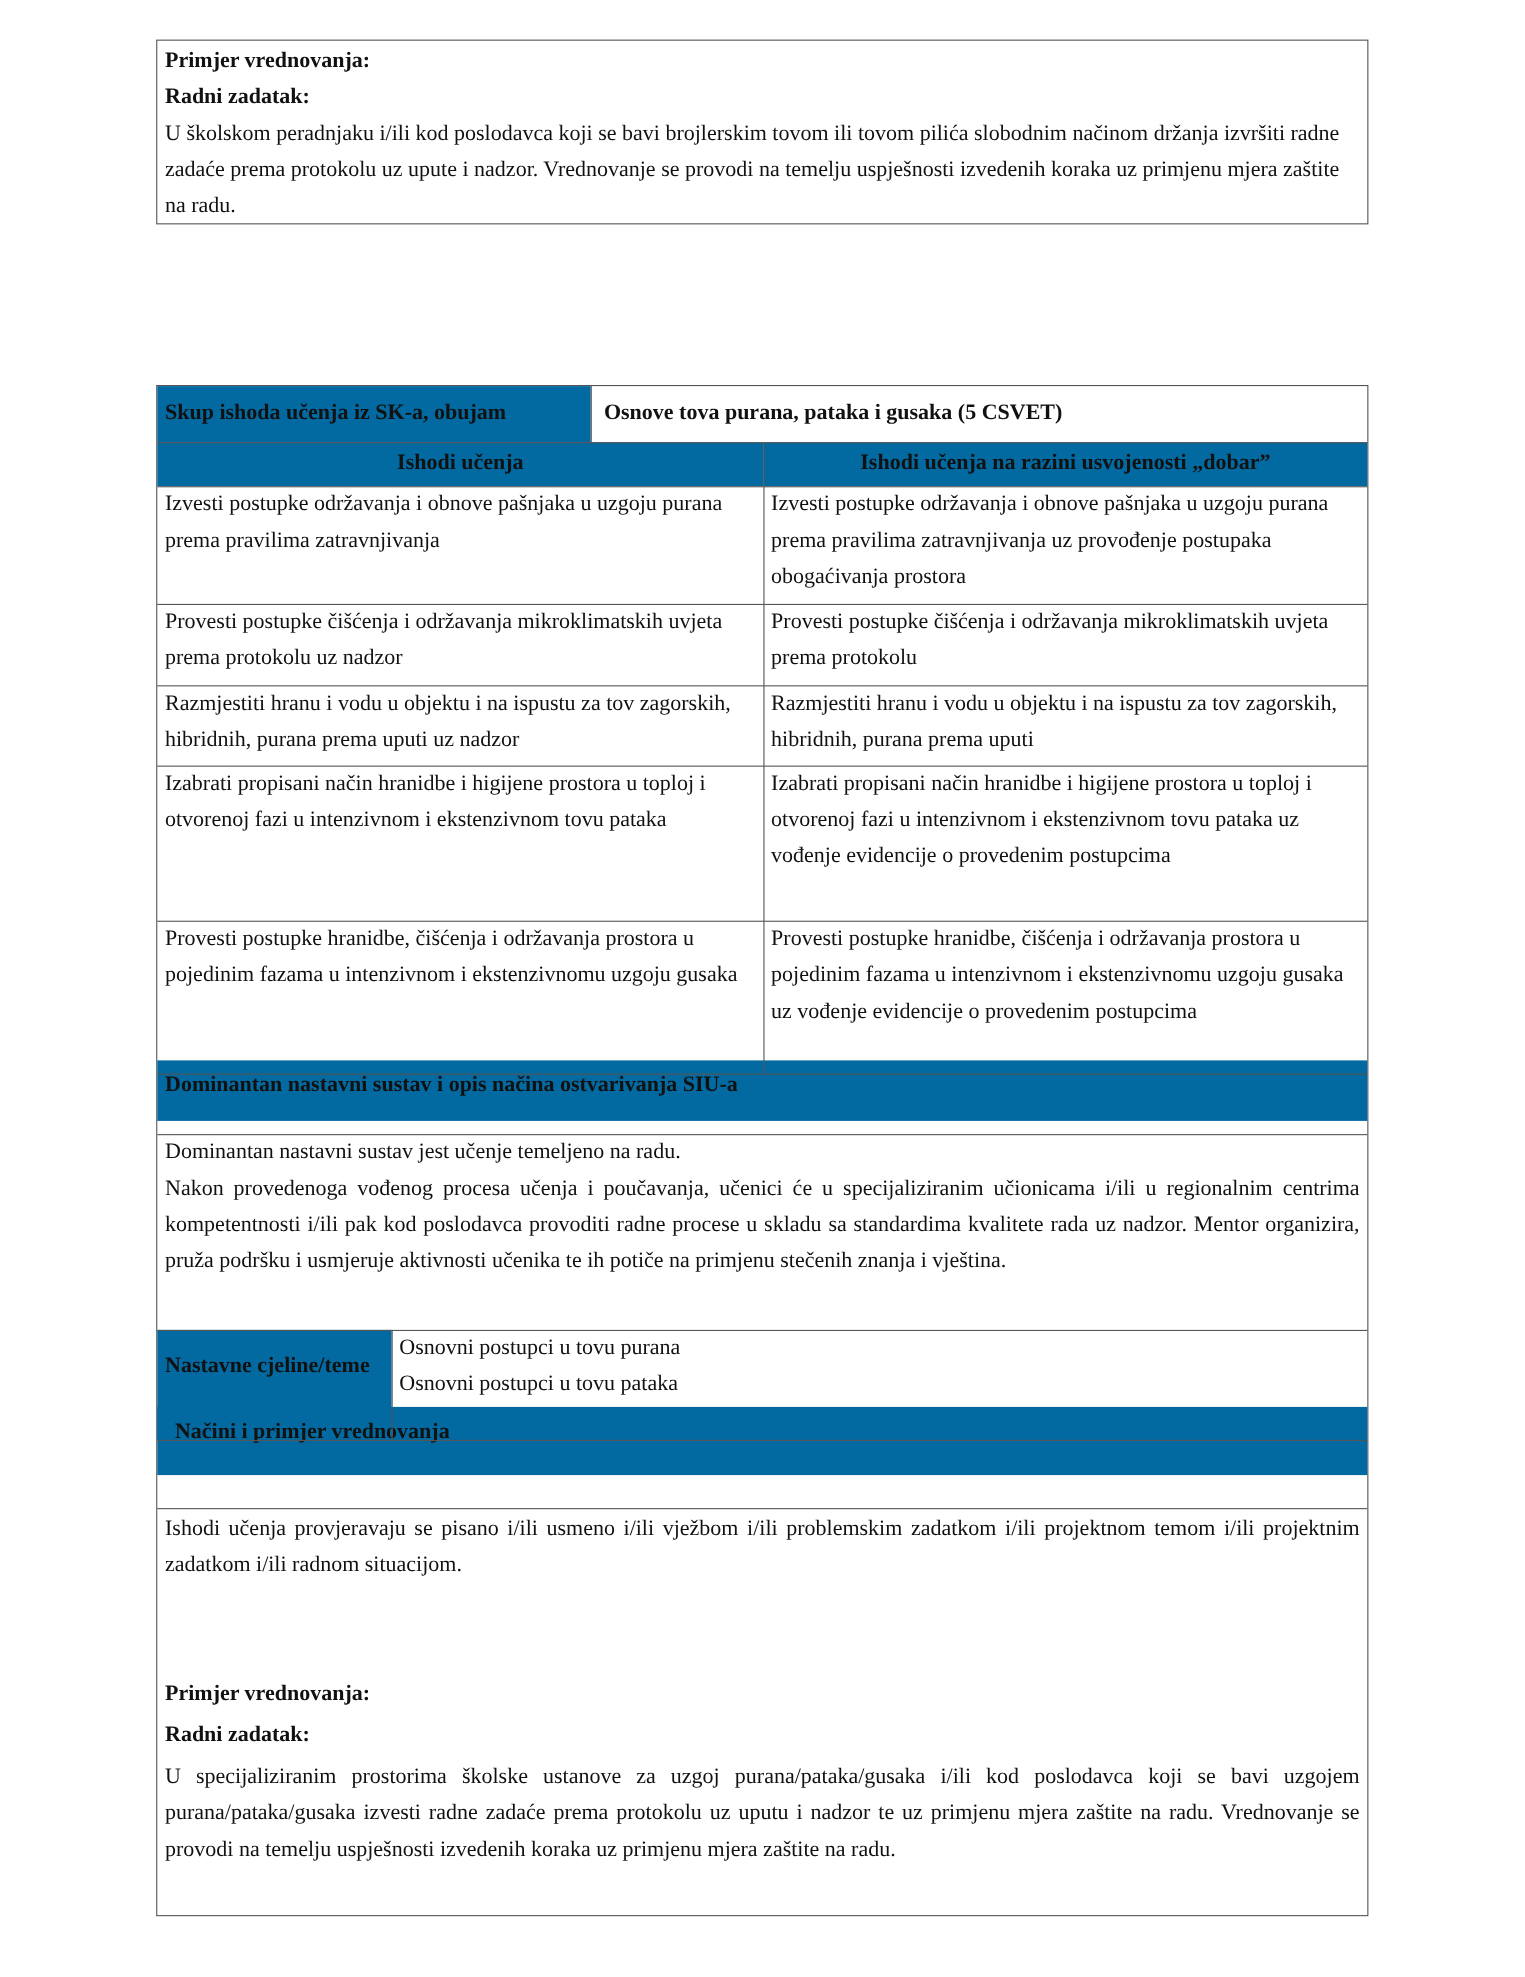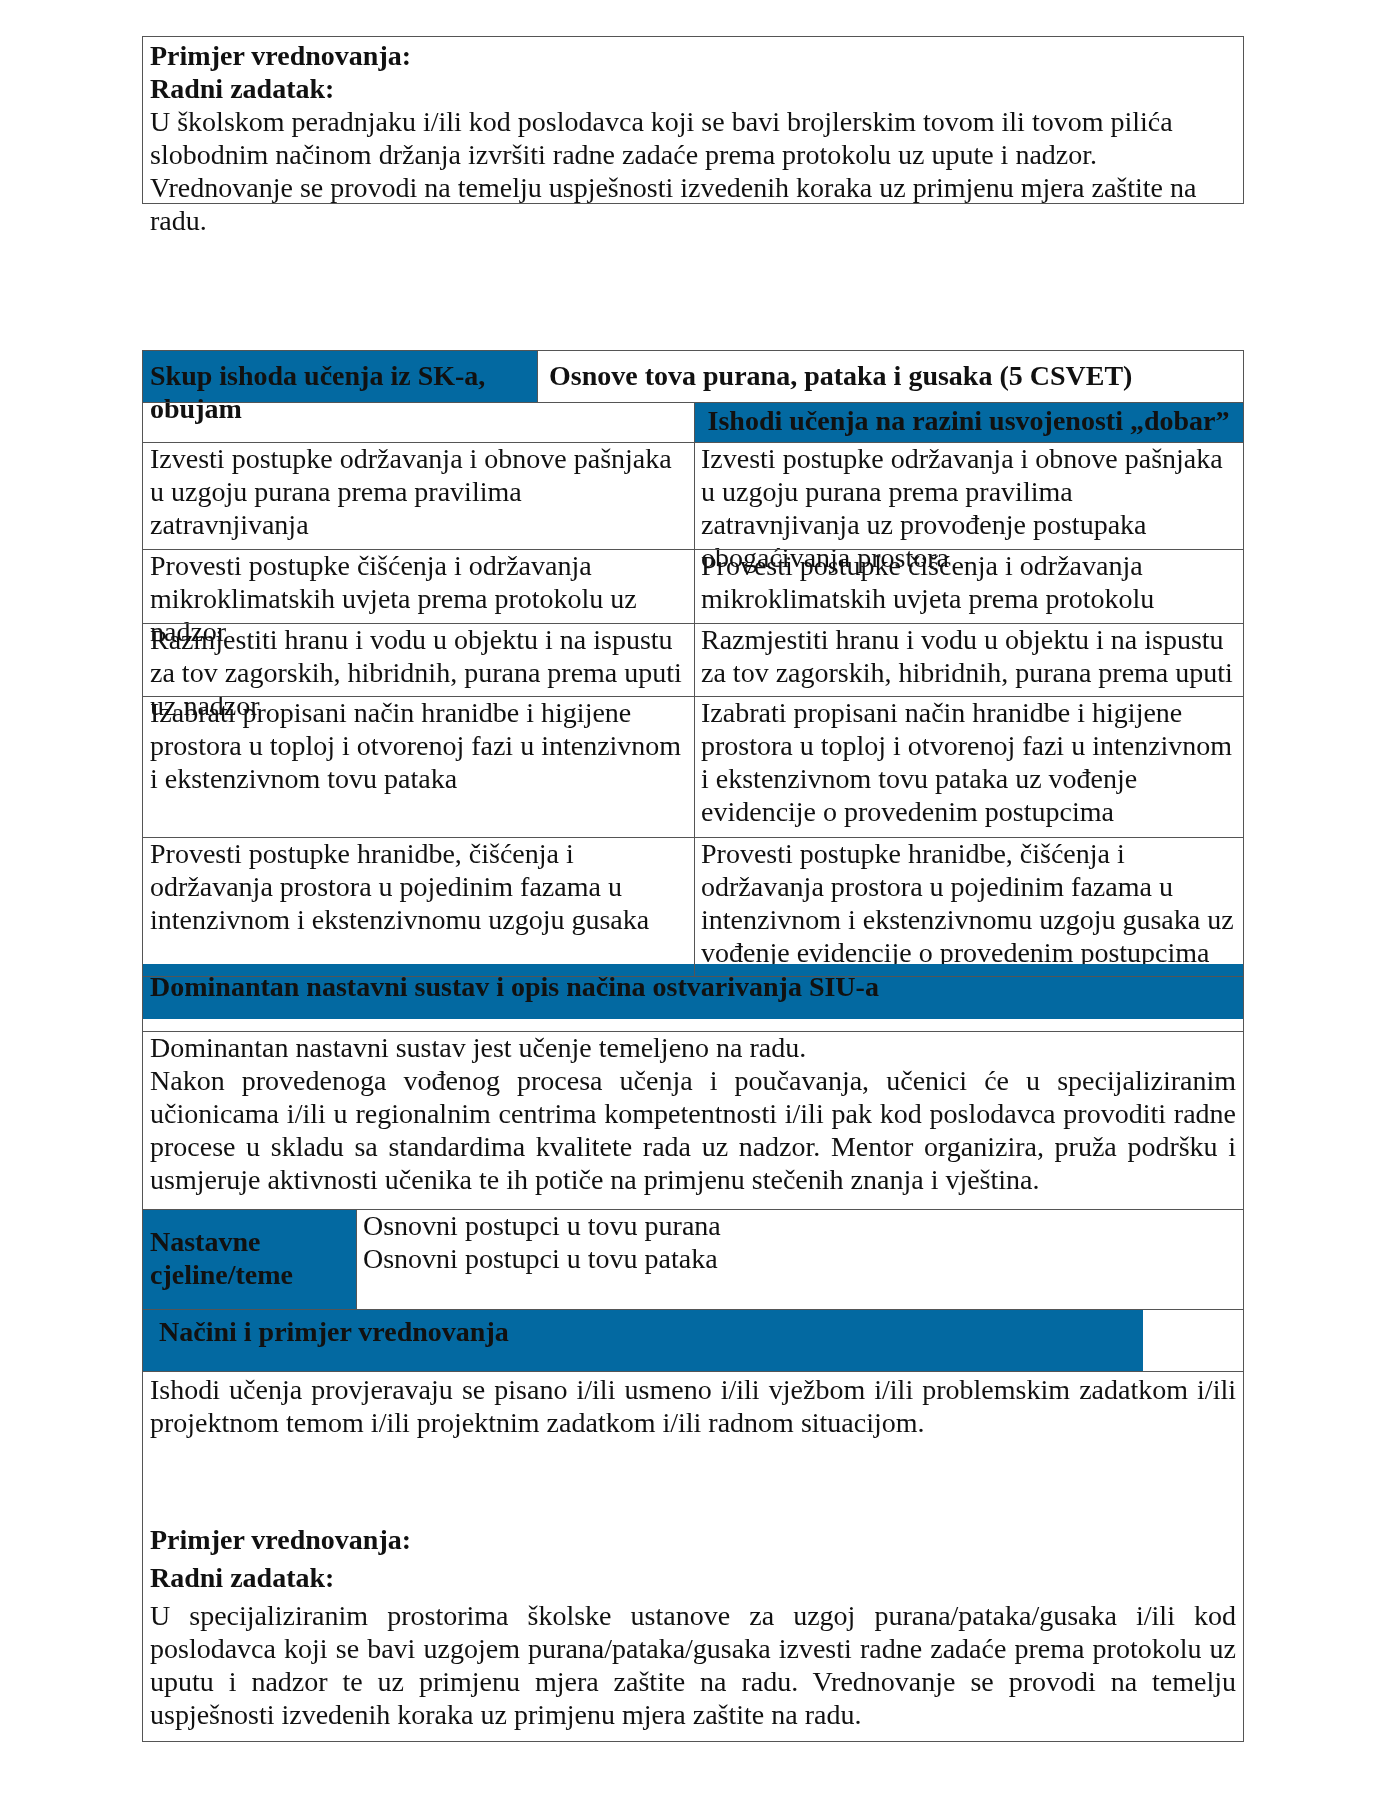--- a/index.html
+++ b/index.html
@@ -1,19 +1,19 @@
 <!DOCTYPE html>
 <html><head>
 <meta charset="utf-8">
 <style>
   html, body { margin: 0; padding: 0; background: #ffffff; }
   body { width: 1386px; height: 1797px; position: relative; overflow: hidden;
          font-family: "Liberation Serif", "DejaVu Serif", serif; color: #111; }
   .box { position: absolute; box-sizing: border-box; border: 1.5px solid #555; }
-  .cell { position: absolute; box-sizing: border-box; padding: 4px 7px; font-size: 28px; line-height: 33px; }
+  .cell { position: absolute; box-sizing: border-box; padding: 4px 7px; font-size: 20px; line-height: 33px; }
   .bold { font-weight: bold; }
   .blue { background: #0369a1; }
   .hl { position: absolute; height: 0; border-top: 1.5px solid #555; }
   .vl { position: absolute; width: 0; border-left: 1.5px solid #555; }
   .center { text-align: center; }
   .justify { text-align: justify; }
   p { margin: 0; }
 </style>
 </head>
 <body>
@@ -28,20 +28,23 @@
 
 <div class="box" style="left:142px;top:350px;width:1102px;height:1392px;">
 
   <div class="cell blue bold" style="left:0;top:0;width:394px;height:51px;padding-top:8px;">
     <span>Skup ishoda učenja iz SK-a, obujam</span>
   </div>
   <div class="cell bold" style="left:394px;top:0;width:706px;height:51px;padding-top:8px;padding-left:12px;">
     <span>Osnove tova purana, pataka i gusaka (5 CSVET)</span>
   </div>
 
+  <div class="cell blue bold center" style="left:0;top:51px;width:551px;height:40px;padding-top:2px;">
+    <span>Ishodi učenja</span>
+  </div>
   <div class="cell blue bold center" style="left:551px;top:51px;width:549px;height:40px;padding-top:2px;">
     <span>Ishodi učenja na razini usvojenosti „dobar”</span>
   </div>
 
   <div class="cell" style="left:0;top:91px;width:551px;height:107px;padding-top:0;">Izvesti postupke održavanja i obnove pašnjaka u uzgoju purana prema pravilima zatravnjivanja</div>
   <div class="cell" style="left:551px;top:91px;width:549px;height:107px;padding-top:0;">Izvesti postupke održavanja i obnove pašnjaka u uzgoju purana prema pravilima zatravnjivanja uz provođenje postupaka obogaćivanja prostora</div>
 
   <div class="cell" style="left:0;top:198px;width:551px;height:74px;padding-top:0;">Provesti postupke čišćenja i održavanja mikroklimatskih uvjeta prema protokolu uz nadzor</div>
   <div class="cell" style="left:551px;top:198px;width:549px;height:74px;padding-top:0;">Provesti postupke čišćenja i održavanja mikroklimatskih uvjeta prema protokolu</div>
 
@@ -64,21 +67,21 @@
   </div>
 
   <div class="cell blue bold" style="left:0;top:858px;width:213px;height:100px;padding-top:16px;">
     <span>Nastavne cjeline/teme</span>
   </div>
   <div class="cell" style="left:213px;top:858px;width:887px;height:100px;padding-top:0;">
     <p>Osnovni postupci u tovu purana</p>
     <p>Osnovni postupci u tovu pataka</p>
   </div>
 
-  <div class="cell blue bold" style="left:0;top:958px;width:1000px;height:62px;padding-top:6px;padding-left:16px;">
+  <div class="cell blue bold" style="left:0;top:928px;width:1100px;height:62px;padding-top:6px;padding-left:16px;">
     <span>Načini i primjer vrednovanja</span>
   </div>
 
   <div class="cell justify" style="left:0;top:1020px;width:1100px;height:370px;padding-top:2px;">
     <p>Ishodi učenja provjeravaju se pisano i/ili usmeno i/ili vježbom i/ili problemskim zadatkom i/ili projektnom temom i/ili projektnim zadatkom i/ili radnom situacijom.</p>
     <div style="height:84px;"></div>
     <p class="bold" style="margin-bottom:5px;">Primjer vrednovanja:</p>
     <p class="bold" style="margin-bottom:5px;">Radni zadatak:</p>
     <p>U specijaliziranim prostorima školske ustanove za uzgoj purana/pataka/gusaka i/ili kod poslodavca koji se bavi uzgojem purana/pataka/gusaka izvesti radne zadaće prema protokolu uz uputu i nadzor te uz primjenu mjera zaštite na radu. Vrednovanje se provodi na temelju uspješnosti izvedenih koraka uz primjenu mjera zaštite na radu.</p>
   </div>

